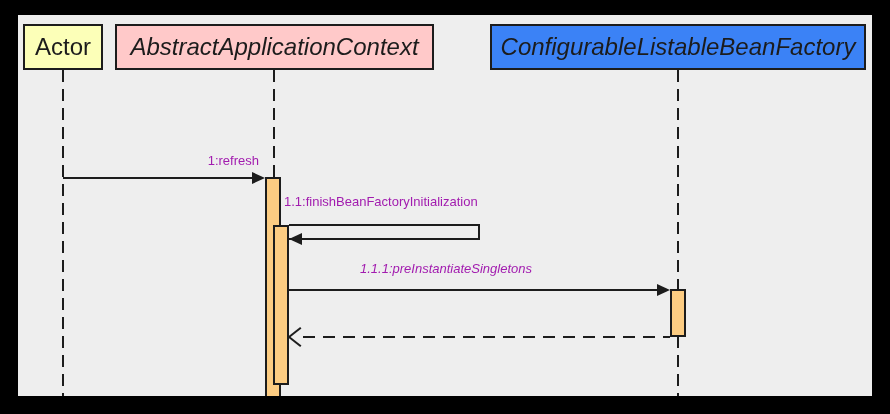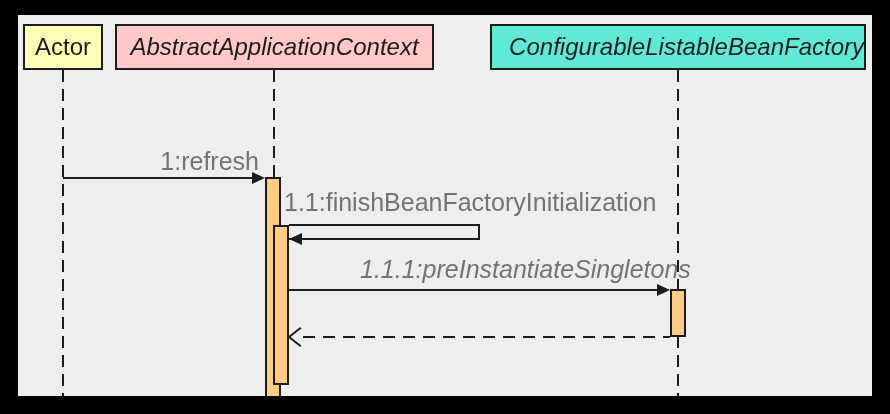--- a/index.html
+++ b/index.html
@@ -95,41 +95,41 @@
     width: 191px; height: 16px;
     border-top: 2px solid #1c1c1c;
     border-right: 2px solid #1c1c1c;
     border-bottom: 2px solid #1c1c1c;
     z-index: 5;
   }
 
   
   .mlabel {
     position: absolute;
-    font-size: 25px; line-height: 22px;
-    color: #737373;
+    font-size: 13px; line-height: 22px;
+    color: #a21caf;
     white-space: nowrap;
     z-index: 7;
   }
   #lbl-refresh { left: 41px;  top: 135px; width: 200px; text-align: right; }
   #lbl-finish  { left: 266px; top: 176px; }
   #lbl-preinst { left: 342px; top: 243px; width: 300px; font-style: italic; }
 </style>
 </head>
 <body>
 
 <div id="canvas" style="background-color: rgb(238, 238, 238);">
 
   <div class="pbox" id="box-actor" style="background-color: rgb(252, 255, 184);">
     <span>Actor</span>
   </div>
   <div class="pbox italic" id="box-aac" style="background-color: rgb(255, 201, 201);">
     <span>AbstractApplicationContext</span>
   </div>
-  <div class="pbox italic" id="box-clbf" style="background-color: #5eead4; justify-content: flex-end;">
+  <div class="pbox italic" id="box-clbf" style="background-color: #3b82f6;">
     <span>ConfigurableListableBeanFactory</span>
   </div>
 
   <div class="lifeline" id="life-actor"></div>
   <div class="lifeline" id="life-aac"></div>
   <div class="lifeline" id="life-clbf"></div>
 
   <div class="activation" id="act-aac-outer" style="background-color: rgb(252, 204, 130);"></div>
   <div class="activation" id="act-aac-nested" style="background-color: rgb(252, 204, 130);"></div>
   <div class="activation" id="act-clbf" style="background-color: rgb(252, 204, 130);"></div>

